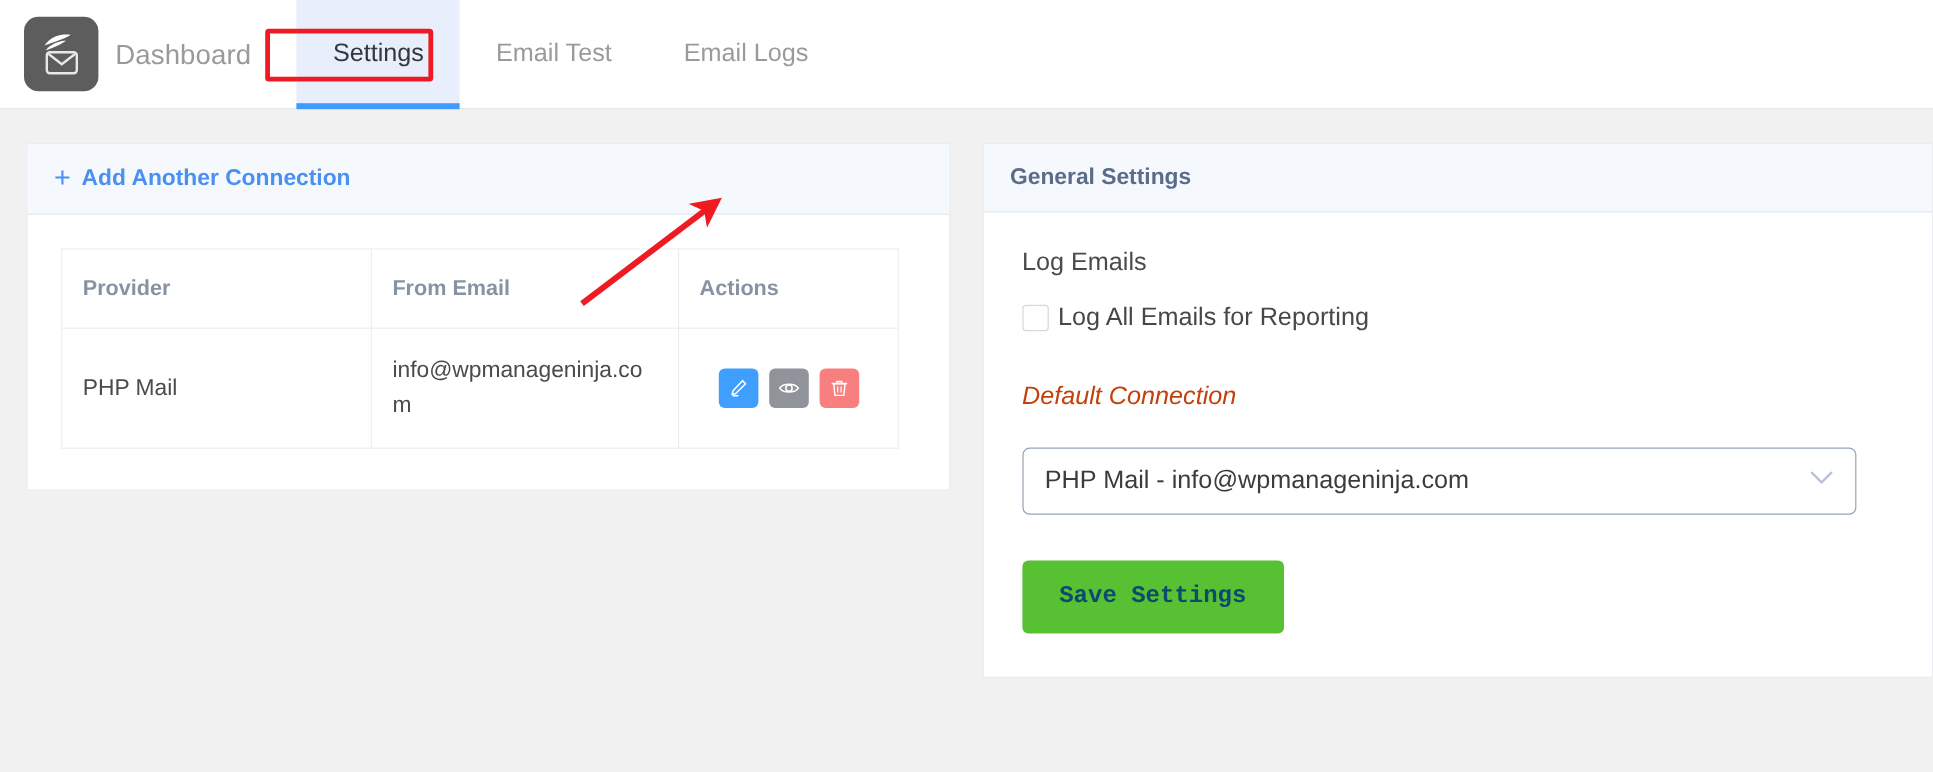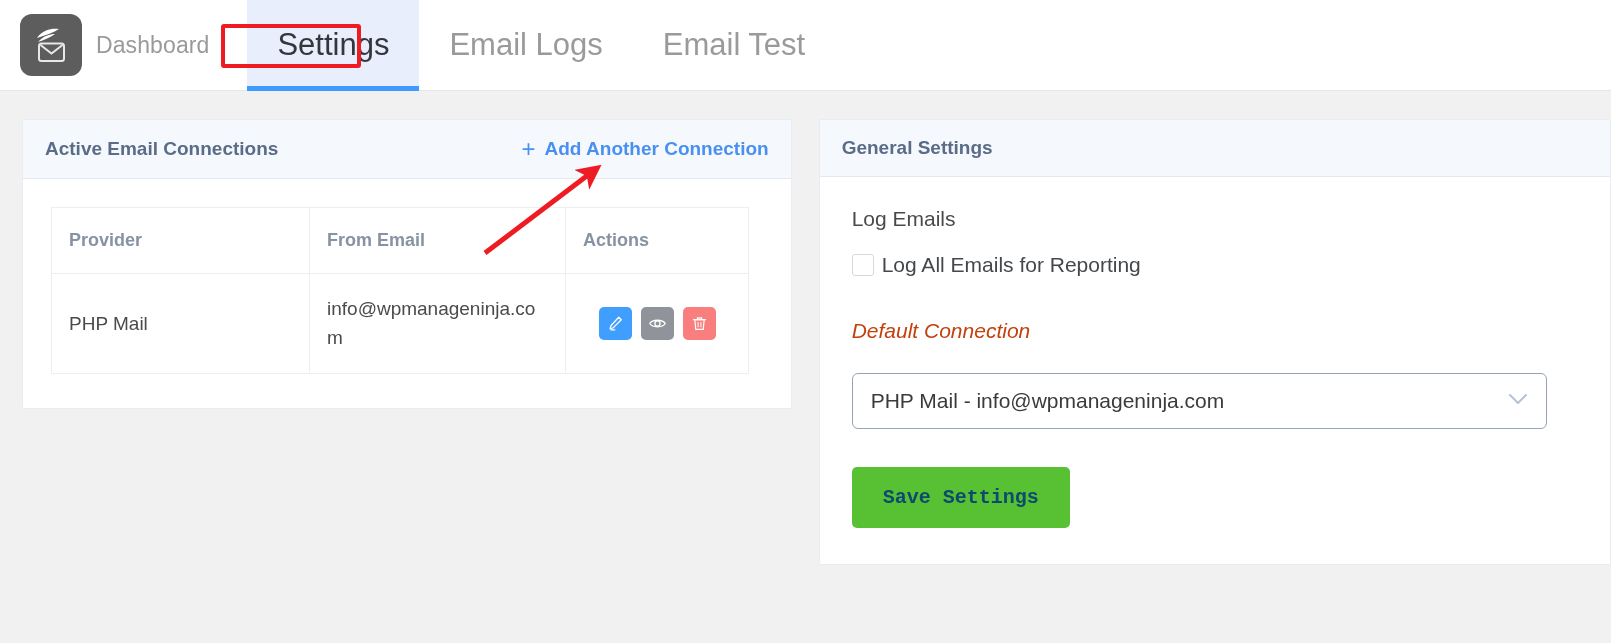--- a/index.html
+++ b/index.html
@@ -31,21 +31,21 @@
     font-size: 23px;
     color: #9a9a9a;
     font-weight: 400;
     letter-spacing: .1px;
   }
   .nav-tabs { display: flex; align-items: stretch; height: 91px; margin-left: 38px; }
   .nav-tab {
     position: relative;
     display: flex; align-items: center; justify-content: center;
     padding: 0 30px;
-    font-size: 31px;
+    font-size: 21px;
     color: #9a9a9a;
     height: 91px;
     cursor: pointer;
     white-space: nowrap;
   }
   .nav-tab.active {
     background: #e8eefc;
     color: #32373c;
   }
   .nav-tab.active::after {
@@ -218,35 +218,34 @@
       <rect x="8" y="18.5" width="25" height="17.5" rx="2.5" fill="none" stroke="#e8e8e8" stroke-width="2"></rect>
       <path d="M9.5 20 L20.5 28.5 L31.5 20" fill="none" stroke="#e8e8e8" stroke-width="2"></path>
     </svg>
   </div>
   <div class="brand-label">Dashboard</div>
   <div class="nav-tabs">
     <div class="nav-tab active">
       <span>Settings</span>
     </div>
     <div class="nav-tab">
+      <span>Email Test</span>
+    </div>
+    <div class="nav-tab">
       <span>Email Logs</span>
-    </div>
-    <div class="nav-tab">
-      <span>Email Test</span>
     </div>
   </div>
   <div class="tab-highlight"></div>
 </div>
 
 <div class="content">
 
   <div class="col-left">
     <div class="panel">
       <div class="panel-head">
-        <div class="panel-title">Active Email Connections</div>
         <div class="add-link">
           <span class="plus">+</span>
           <span>Add Another Connection</span>
         </div>
       </div>
       <div class="panel-body">
         <table class="conn">
           <thead>
             <tr>
               <th class="col-provider">Provider</th>

